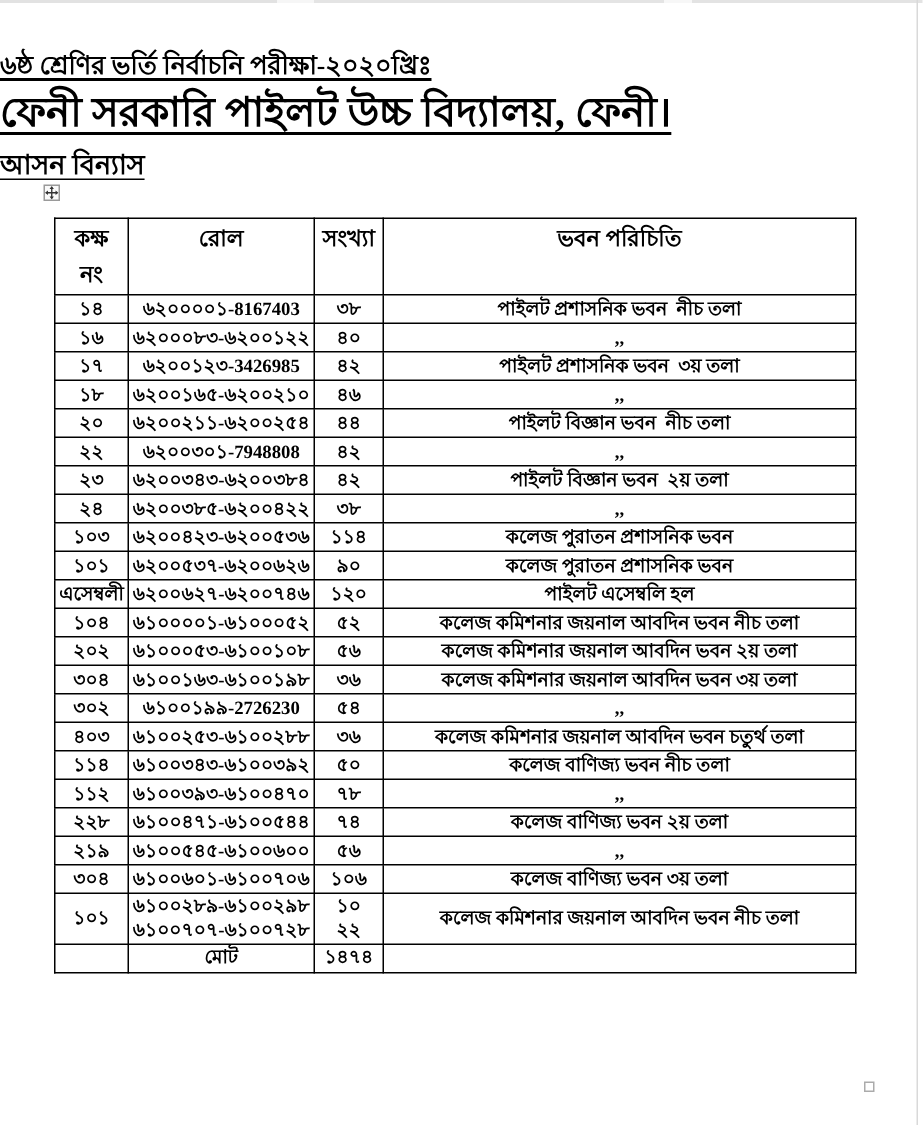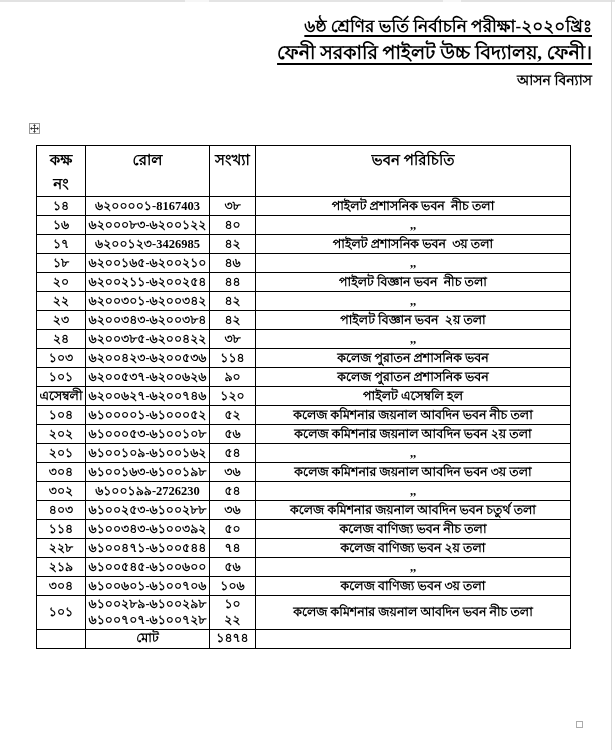--- a/index.html
+++ b/index.html
@@ -13,34 +13,34 @@
   }
   .top-artifact {
     position: absolute; top: 0; left: 0; width: 100%; height: 2px;
     background: linear-gradient(90deg,#e2e2e2 0 30%,#f6f6f6 30% 34%,#e4e4e4 34% 72%,#f7f7f7 72% 75%,#e3e3e3 75% 100%);
   }
   .page-edge {
     position: absolute; top: 0; right: 3px; width: 1px; height: 100%;
     background: #d9d9d9;
   }
   .titles {
-    position: absolute; top: 16px; left: 0; width: 592px;
-    text-align: right; font-weight: bold;
+    position: absolute; top: 33px; left: 0; width: 592px;
+    text-align: left; font-weight: bold;
   }
   .t1 {
     font-size: 17px; line-height: 1.25; margin-bottom: 5px;
     text-decoration: underline; text-underline-offset: 3px; text-decoration-thickness: 1.5px;
   }
   .t2 {
-    font-size: 19px; line-height: 1.2; margin-bottom: 8px;
+    font-size: 27px; line-height: 1.2; margin-bottom: 8px;
     text-decoration: underline; text-underline-offset: 4px; text-decoration-thickness: 2px;
   }
   .t3 {
-    font-size: 14px; line-height: 1.2;
-    text-underline-offset: 3px; text-decoration-thickness: 1.2px;
+    font-size: 18px; line-height: 1.2;
+    text-decoration: underline; text-underline-offset: 3px; text-decoration-thickness: 1.2px;
   }
   .move-handle {
     position: absolute; left: 29px; top: 123px;
     width: 11px; height: 11px;
     border: 1px solid #9a9a9a; background: #fafafa;
     display: flex; align-items: center; justify-content: center;
     box-sizing: border-box;
   }
   .resize-handle {
     position: absolute; left: 576px; top: 721px;
@@ -137,21 +137,21 @@
     <td>,,</td>
   </tr>
       <tr>
     <td>২০</td>
     <td>৬২০০২১১-৬২০০২৫৪</td>
     <td>৪৪</td>
     <td>পাইলট বিজ্ঞান ভবন  নীচ তলা</td>
   </tr>
       <tr>
     <td>২২</td>
-    <td>৬২০০৩০১-৬২০০৩৪২</td>
+    <td>৬২০০৩০১-7948808</td>
     <td>৪২</td>
     <td>,,</td>
   </tr>
       <tr>
     <td>২৩</td>
     <td>৬২০০৩৪৩-৬২০০৩৮৪</td>
     <td>৪২</td>
     <td>পাইলট বিজ্ঞান ভবন  ২য় তলা</td>
   </tr>
       <tr>
@@ -184,26 +184,20 @@
     <td>৫২</td>
     <td>কলেজ কমিশনার জয়নাল আবদিন ভবন নীচ তলা</td>
   </tr>
       <tr>
     <td>২০২</td>
     <td>৬১০০০৫৩-৬১০০১০৮</td>
     <td>৫৬</td>
     <td>কলেজ কমিশনার জয়নাল আবদিন ভবন ২য় তলা</td>
   </tr>
       <tr>
-    <td>২০১</td>
-    <td>৬১০০১০৯-৬১০০১৬২</td>
-    <td>৫৪</td>
-    <td>,,</td>
-  </tr>
-      <tr>
     <td>৩০৪</td>
     <td>৬১০০১৬৩-৬১০০১৯৮</td>
     <td>৩৬</td>
     <td>কলেজ কমিশনার জয়নাল আবদিন ভবন ৩য় তলা</td>
   </tr>
       <tr>
     <td>৩০২</td>
     <td>৬১০০১৯৯-2726230</td>
     <td>৫৪</td>
     <td>,,</td>
@@ -212,20 +206,26 @@
     <td>৪০৩</td>
     <td>৬১০০২৫৩-৬১০০২৮৮</td>
     <td>৩৬</td>
     <td>কলেজ কমিশনার জয়নাল আবদিন ভবন চতুর্থ তলা</td>
   </tr>
       <tr>
     <td>১১৪</td>
     <td>৬১০০৩৪৩-৬১০০৩৯২</td>
     <td>৫০</td>
     <td>কলেজ বাণিজ্য ভবন নীচ তলা</td>
+  </tr>
+      <tr>
+    <td>১১২</td>
+    <td>৬১০০৩৯৩-৬১০০৪৭০</td>
+    <td>৭৮</td>
+    <td>,,</td>
   </tr>
       <tr>
     <td>২২৮</td>
     <td>৬১০০৪৭১-৬১০০৫৪৪</td>
     <td>৭৪</td>
     <td>কলেজ বাণিজ্য ভবন ২য় তলা</td>
   </tr>
       <tr>
     <td>২১৯</td>
     <td>৬১০০৫৪৫-৬১০০৬০০</td>

